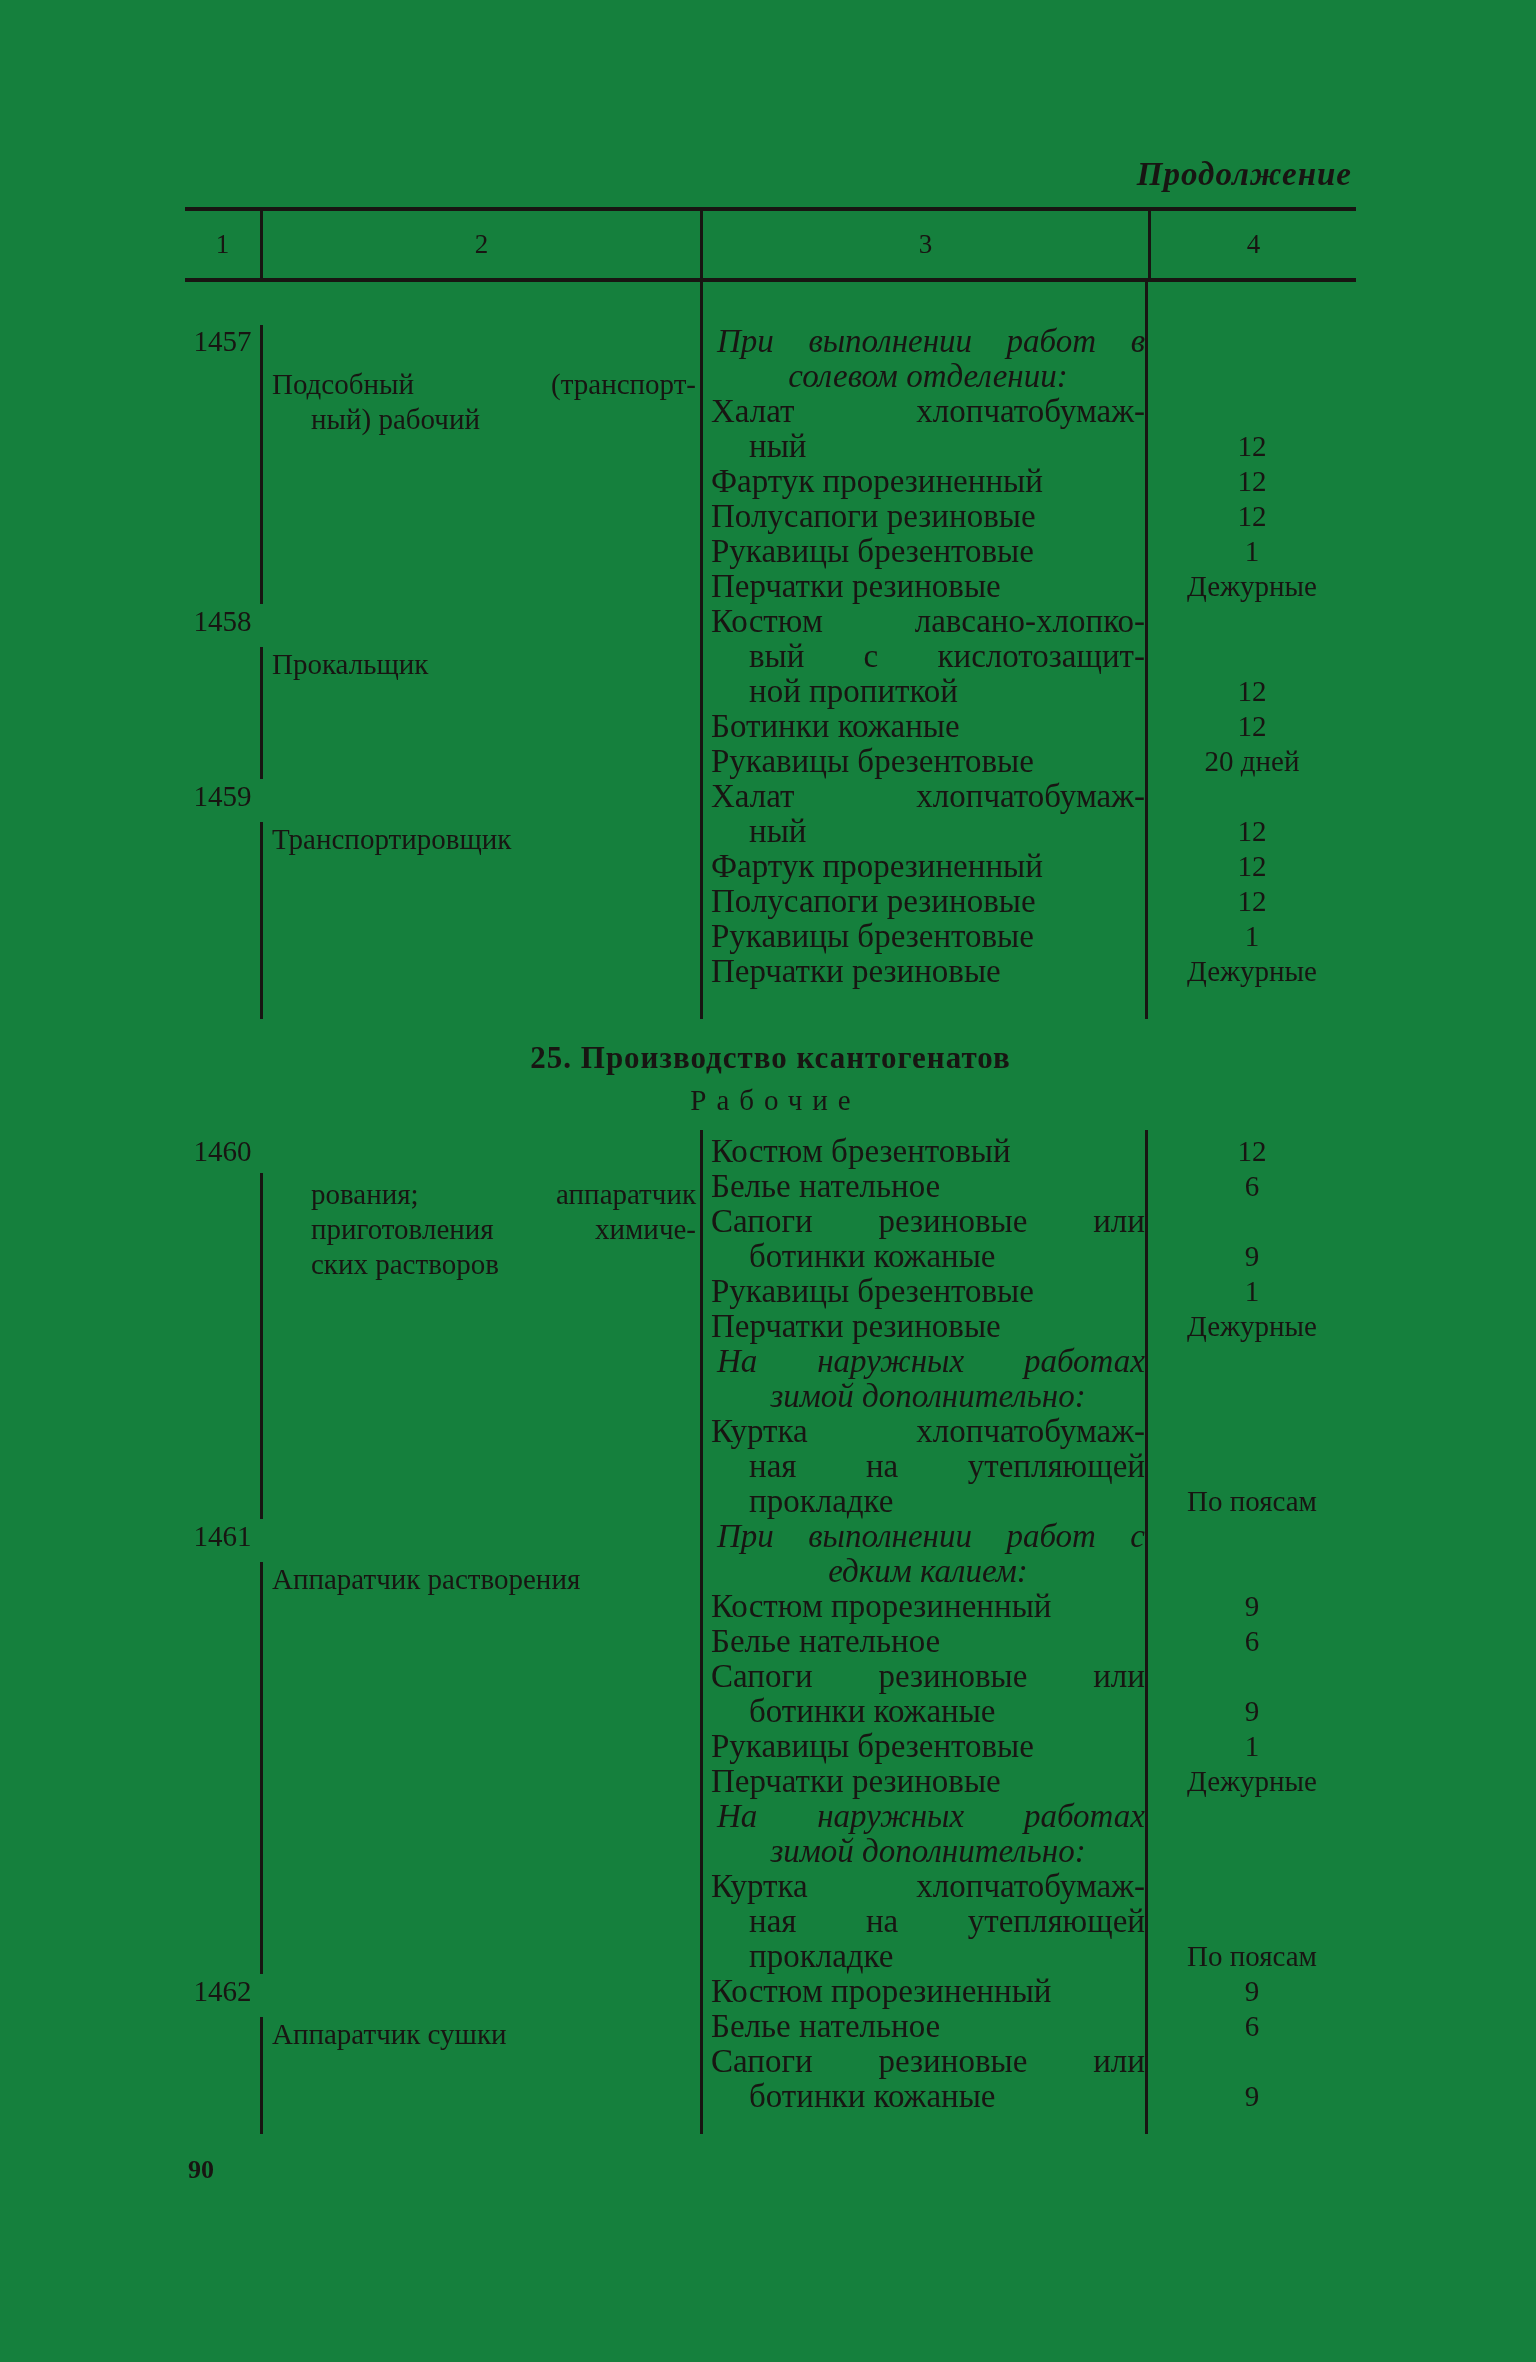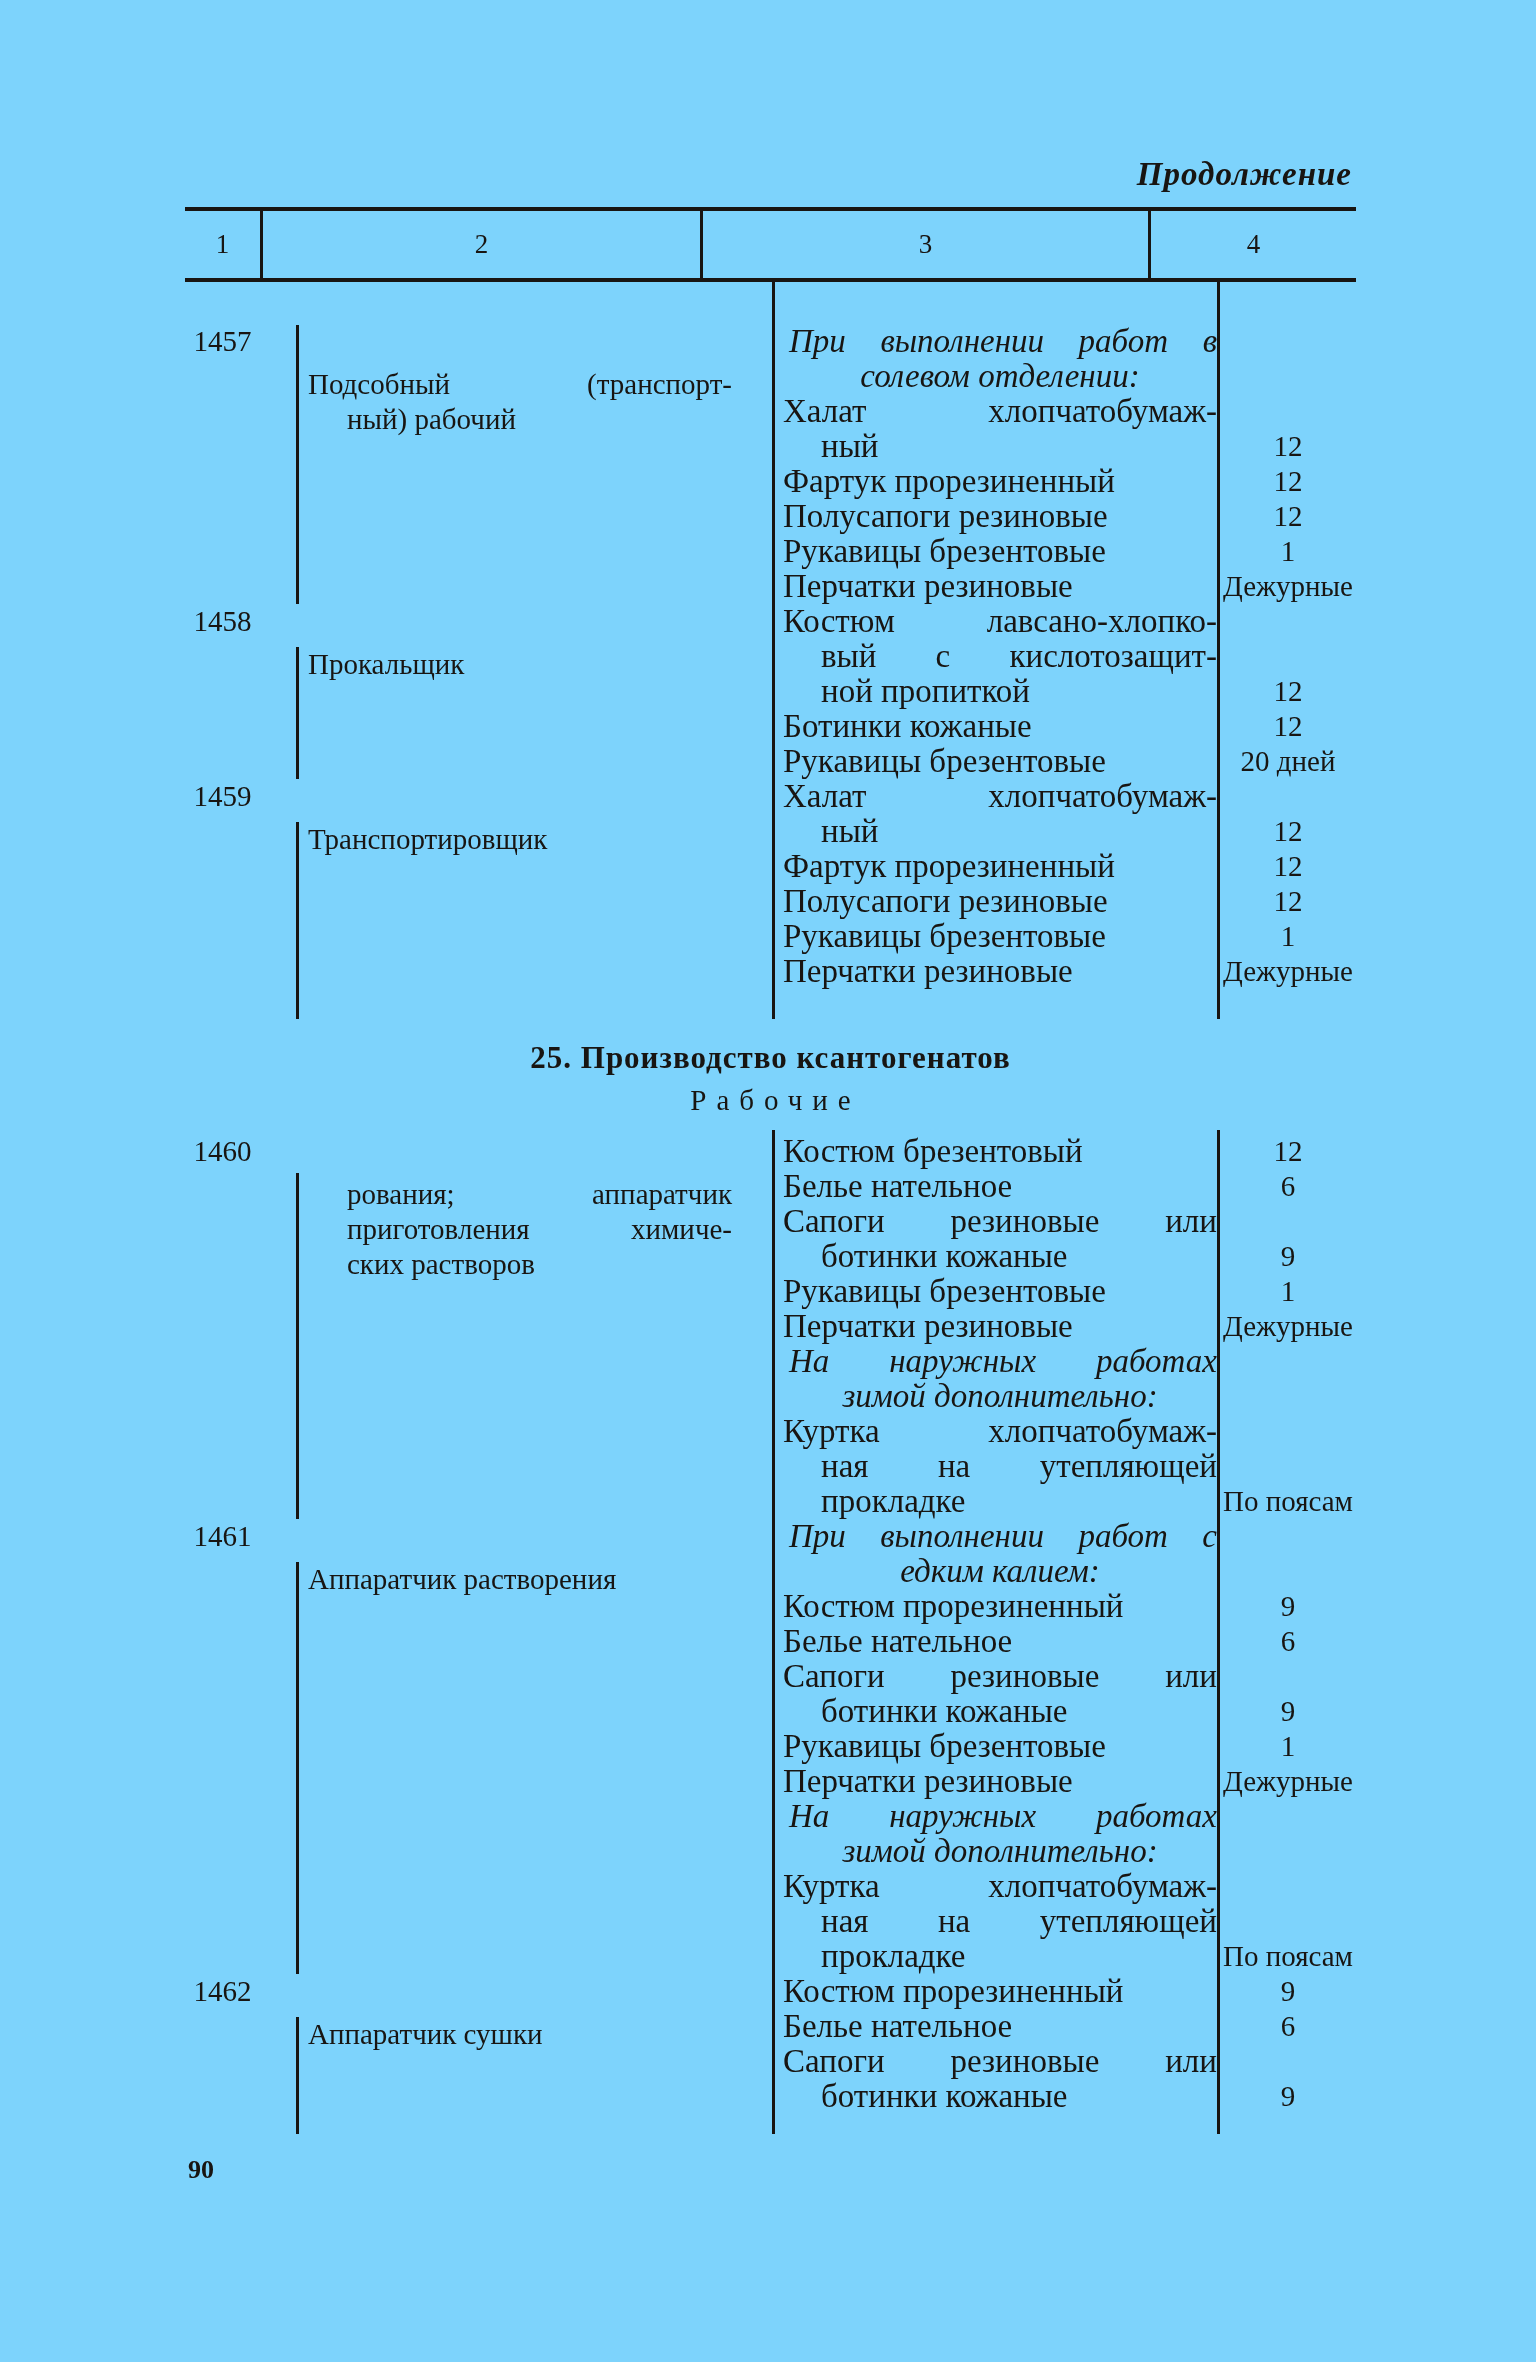--- a/index.html
+++ b/index.html
@@ -1,18 +1,18 @@
 <!DOCTYPE html>
 <html><head>
 <meta charset="utf-8">
 <style>
   html,body { margin:0; padding:0; background:#d8d6d0; }
   .sheet {
     position:relative; width:1536px; height:2362px;
-    background:#7dd3fc; overflow:hidden;
+    background:#15803d; overflow:hidden;
     font-family:"Liberation Serif","DejaVu Serif",serif;
     color:#181512;
   }
   .doc { position:absolute; left:185px; top:156px; width:1171px; }
 
   .continuation {
     text-align:right; font-style:italic; font-weight:bold;
     font-size:33px; line-height:36px; letter-spacing:1px;
     margin-bottom:15px; padding-right:4px;
   }
@@ -26,21 +26,21 @@
   .th {
     display:flex; align-items:center; justify-content:center;
     font-size:27px; box-sizing:border-box;
   }
   .th-1 { width:75px; }
   .th-2 { width:440px; border-left:3px solid #181512; }
   .th-3 { width:448px; border-left:3px solid #181512; }
   .th-4 { flex:1;      border-left:3px solid #181512; }
 
   
-  .entry { display:flex; align-items:stretch;gap:36px; }
+  .entry { display:flex; align-items:stretch; }
   .col-num {
     width:75px; box-sizing:border-box;
     font-size:29px; line-height:35px; text-align:center;
   }
   .col-prof {
     width:440px; box-sizing:border-box; border-left:3px solid #181512;
     font-size:29px; line-height:35px; padding-right:4px;margin-top:43px;
   }
   .col-prof .line { padding-left:9px; }
   .col-prof .line.cont { padding-left:48px; }

